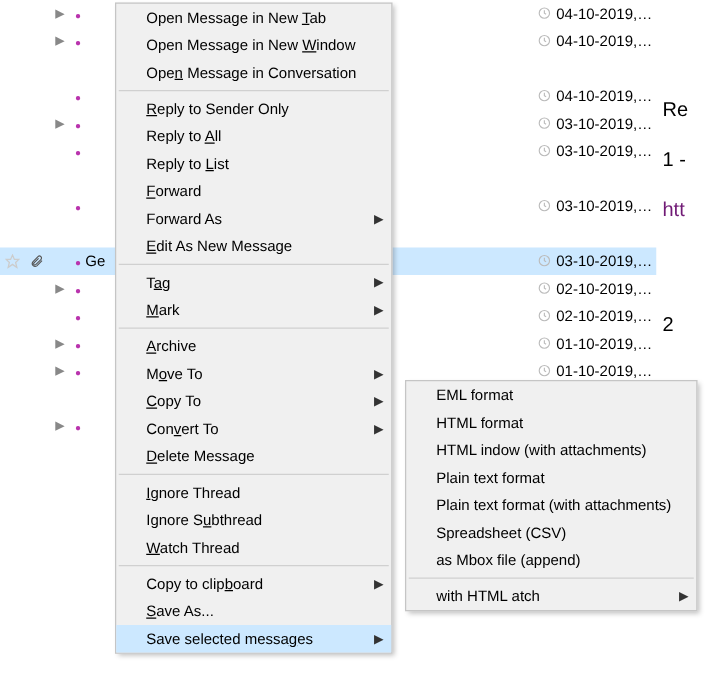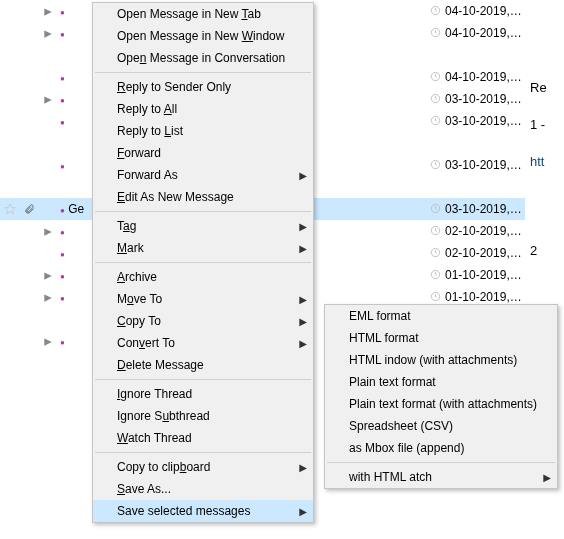--- a/index.html
+++ b/index.html
@@ -9,23 +9,23 @@
   .row .star{width:20px;display:flex;justify-content:center;color:#ccc}
   .row .clip{width:18px;display:flex;justify-content:center;color:#666}
   .row .thread{width:20px;display:flex;justify-content:center;color:#888;font-size:15px;line-height:1}
   .row .subj{flex:1;white-space:nowrap;overflow:hidden;padding-left:2px}
   .row .clock{width:20px;display:flex;justify-content:center;color:#bbb}
   .row .date{width:80px;white-space:nowrap}
   .row.sel{background:#cce8ff;}
   .row.sel .subj{color:#000}
   .row .dot{color:#b933ad;font-size:8px}
   
-  .side{position:absolute;left:530px;top:80px;width:34px;font-size:13px}
+  .side{position:absolute;left:530px;top:80px;width:34px;font-size:16px}
   .side div{margin-bottom:22px}
-  .side .lnk{color:#0c4a6e;}
+  .side .lnk{color:#701a75;}
   
   .menu{position:absolute;background:#f0f0f0;border:1px solid #c5c5c5;box-shadow:2px 2px 4px rgba(0,0,0,0.25);font-size:12px}
   .menu .mrow{display:flex;align-items:center;height:22px;padding:0 24px 0 24px;position:relative;white-space:nowrap}
   .menu .mrow.hov{background:#cce8ff}
   .menu .mrow.dis{color:#9a9a9a}
   .menu .sep{height:1px;margin:3px 2px;background:#d0d0d0}
   .menu .mrow .sub{position:absolute;right:6px;color:#333;font-size:10px}
   .menu .mrow u{text-decoration:underline}
   .menu1{left:92px;top:2px;width:220px}
   .menu2{left:324px;top:304px;width:232px}

